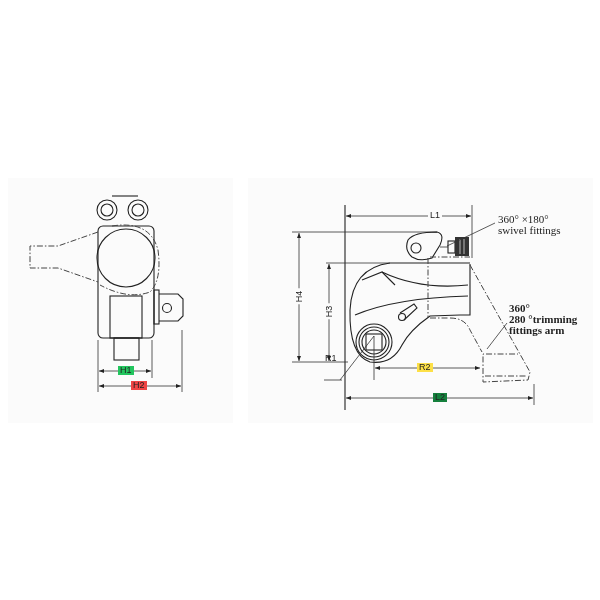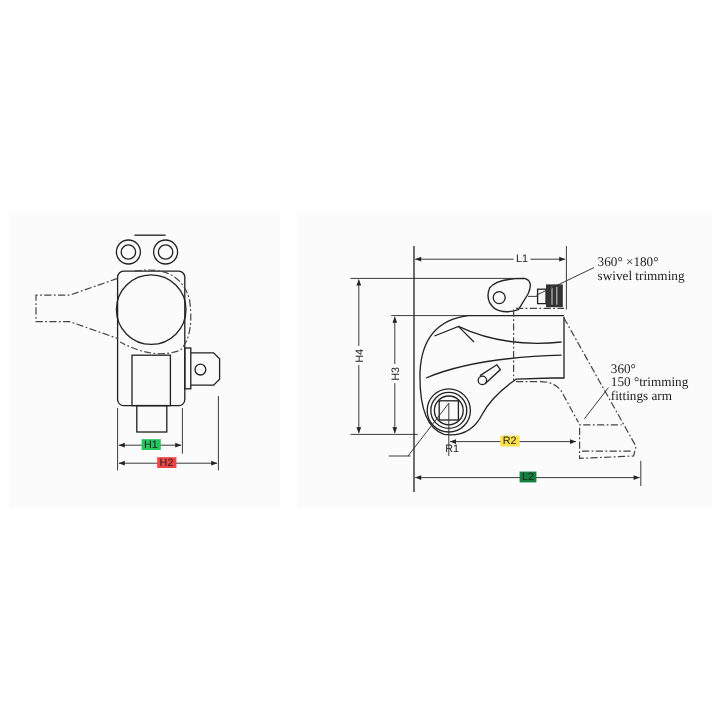--- a/index.html
+++ b/index.html
@@ -113,26 +113,26 @@
     <path d="M375,368 l5,-2 v4z M480,368 l-5,-2 v4z" fill="#222"></path>
 
     <line class="thin" x1="534" y1="384" x2="534" y2="405"></line>
     <line class="thin" x1="346" y1="398" x2="533" y2="398"></line>
     <path d="M346,398 l5,-2 v4z M533,398 l-5,-2 v4z" fill="#222"></path>
   </svg>
 
   <div class="lbl" style="left:403px;top:211px;background:#fbfbfb;padding:0 2px;margin-left:25px;">L1</div>
   <div class="lbl" style="left:433px;top:393px;background:#15803d;padding:0 2px;">L2</div>
   <div class="lbl" style="left:417px;top:363px;background:#fde047;padding:0 2px;">R2</div>
-  <div class="lbl" style="left:325px;top:370px;margin-left:46px;">R1</div>
+  <div class="lbl" style="left:325px;top:354px;">R1</div>
   <div class="lbl vert" style="left:292px;top:292px;background:#fbfbfb;padding:0 2px;">H4</div>
   <div class="lbl vert" style="left:322px;top:307px;background:#fbfbfb;padding:0 2px;">H3</div>
 
   <div class="note" style="left:498px;top:214px;">
     <div>360°  ×180°</div>
-    <div>swivel trimming</div>
+    <div>swivel fittings</div>
   </div>
-  <div class="note" style="left:509px;top:303px;">
+  <div class="note" style="left:509px;top:303px;font-weight:bold;">
     <div>360°</div>
-    <div>150 °trimming</div>
+    <div>280 °trimming</div>
     <div>fittings arm</div>
   </div>
 </div>
 
 </body></html>

